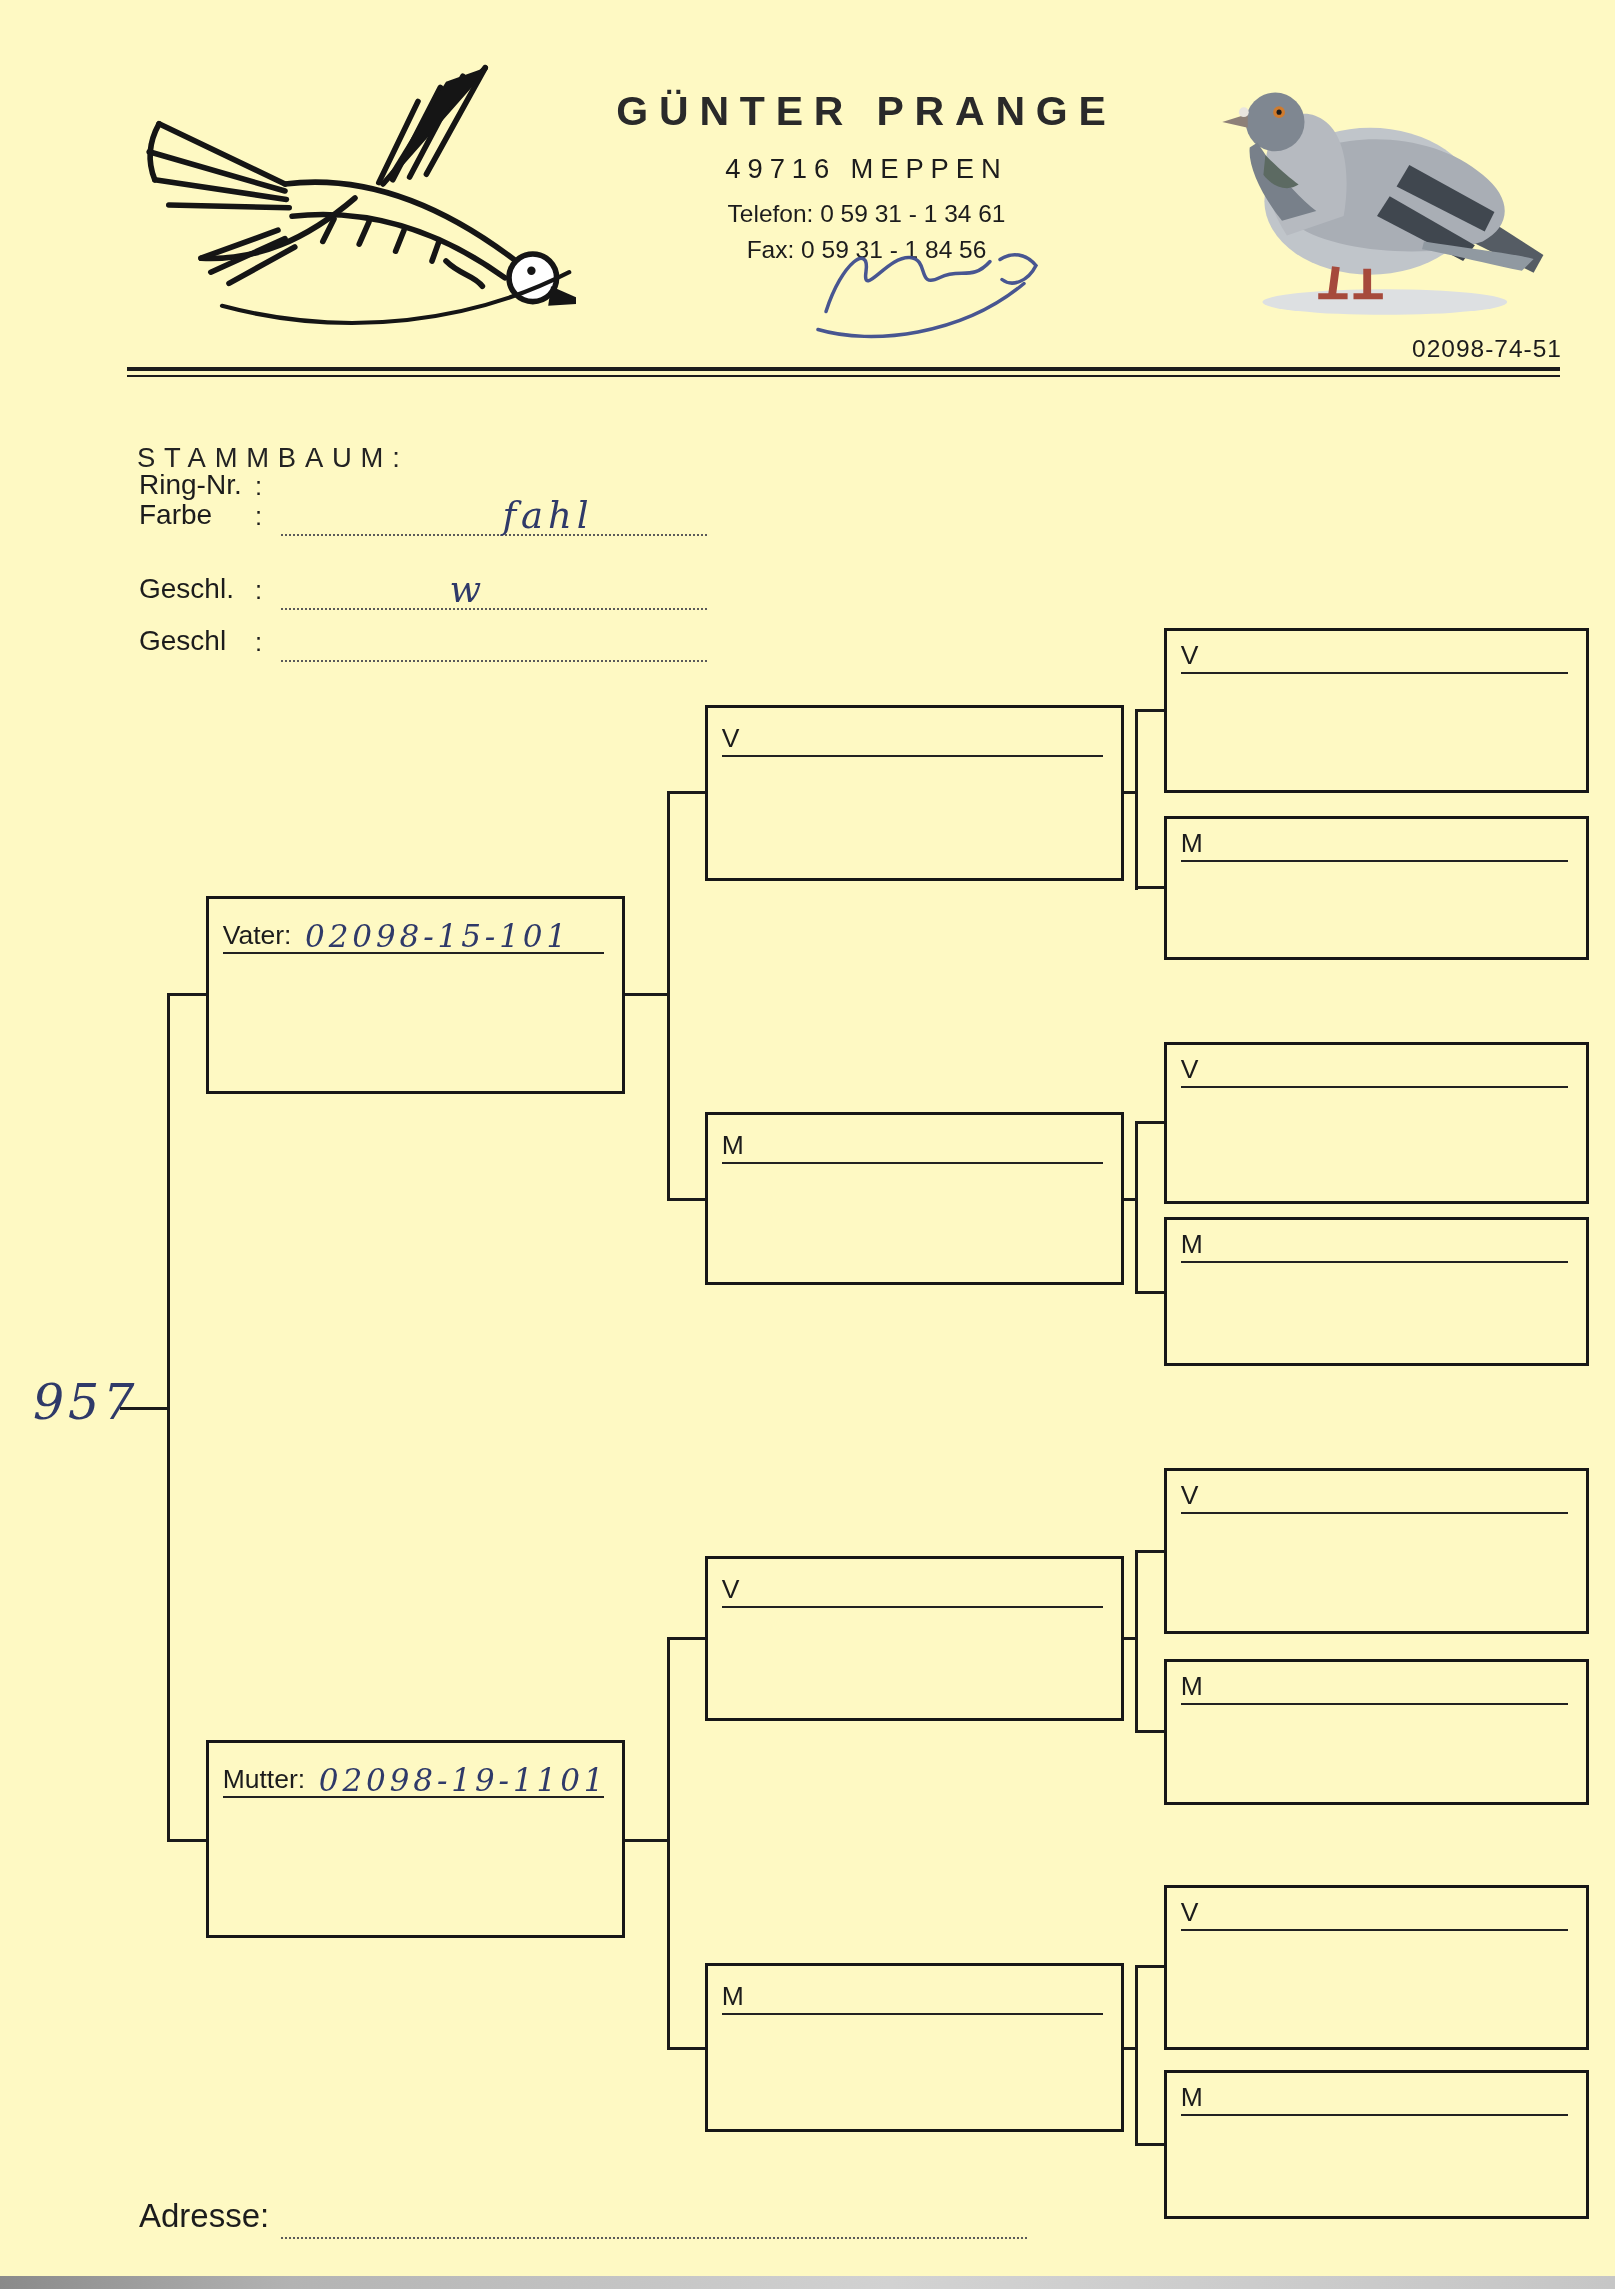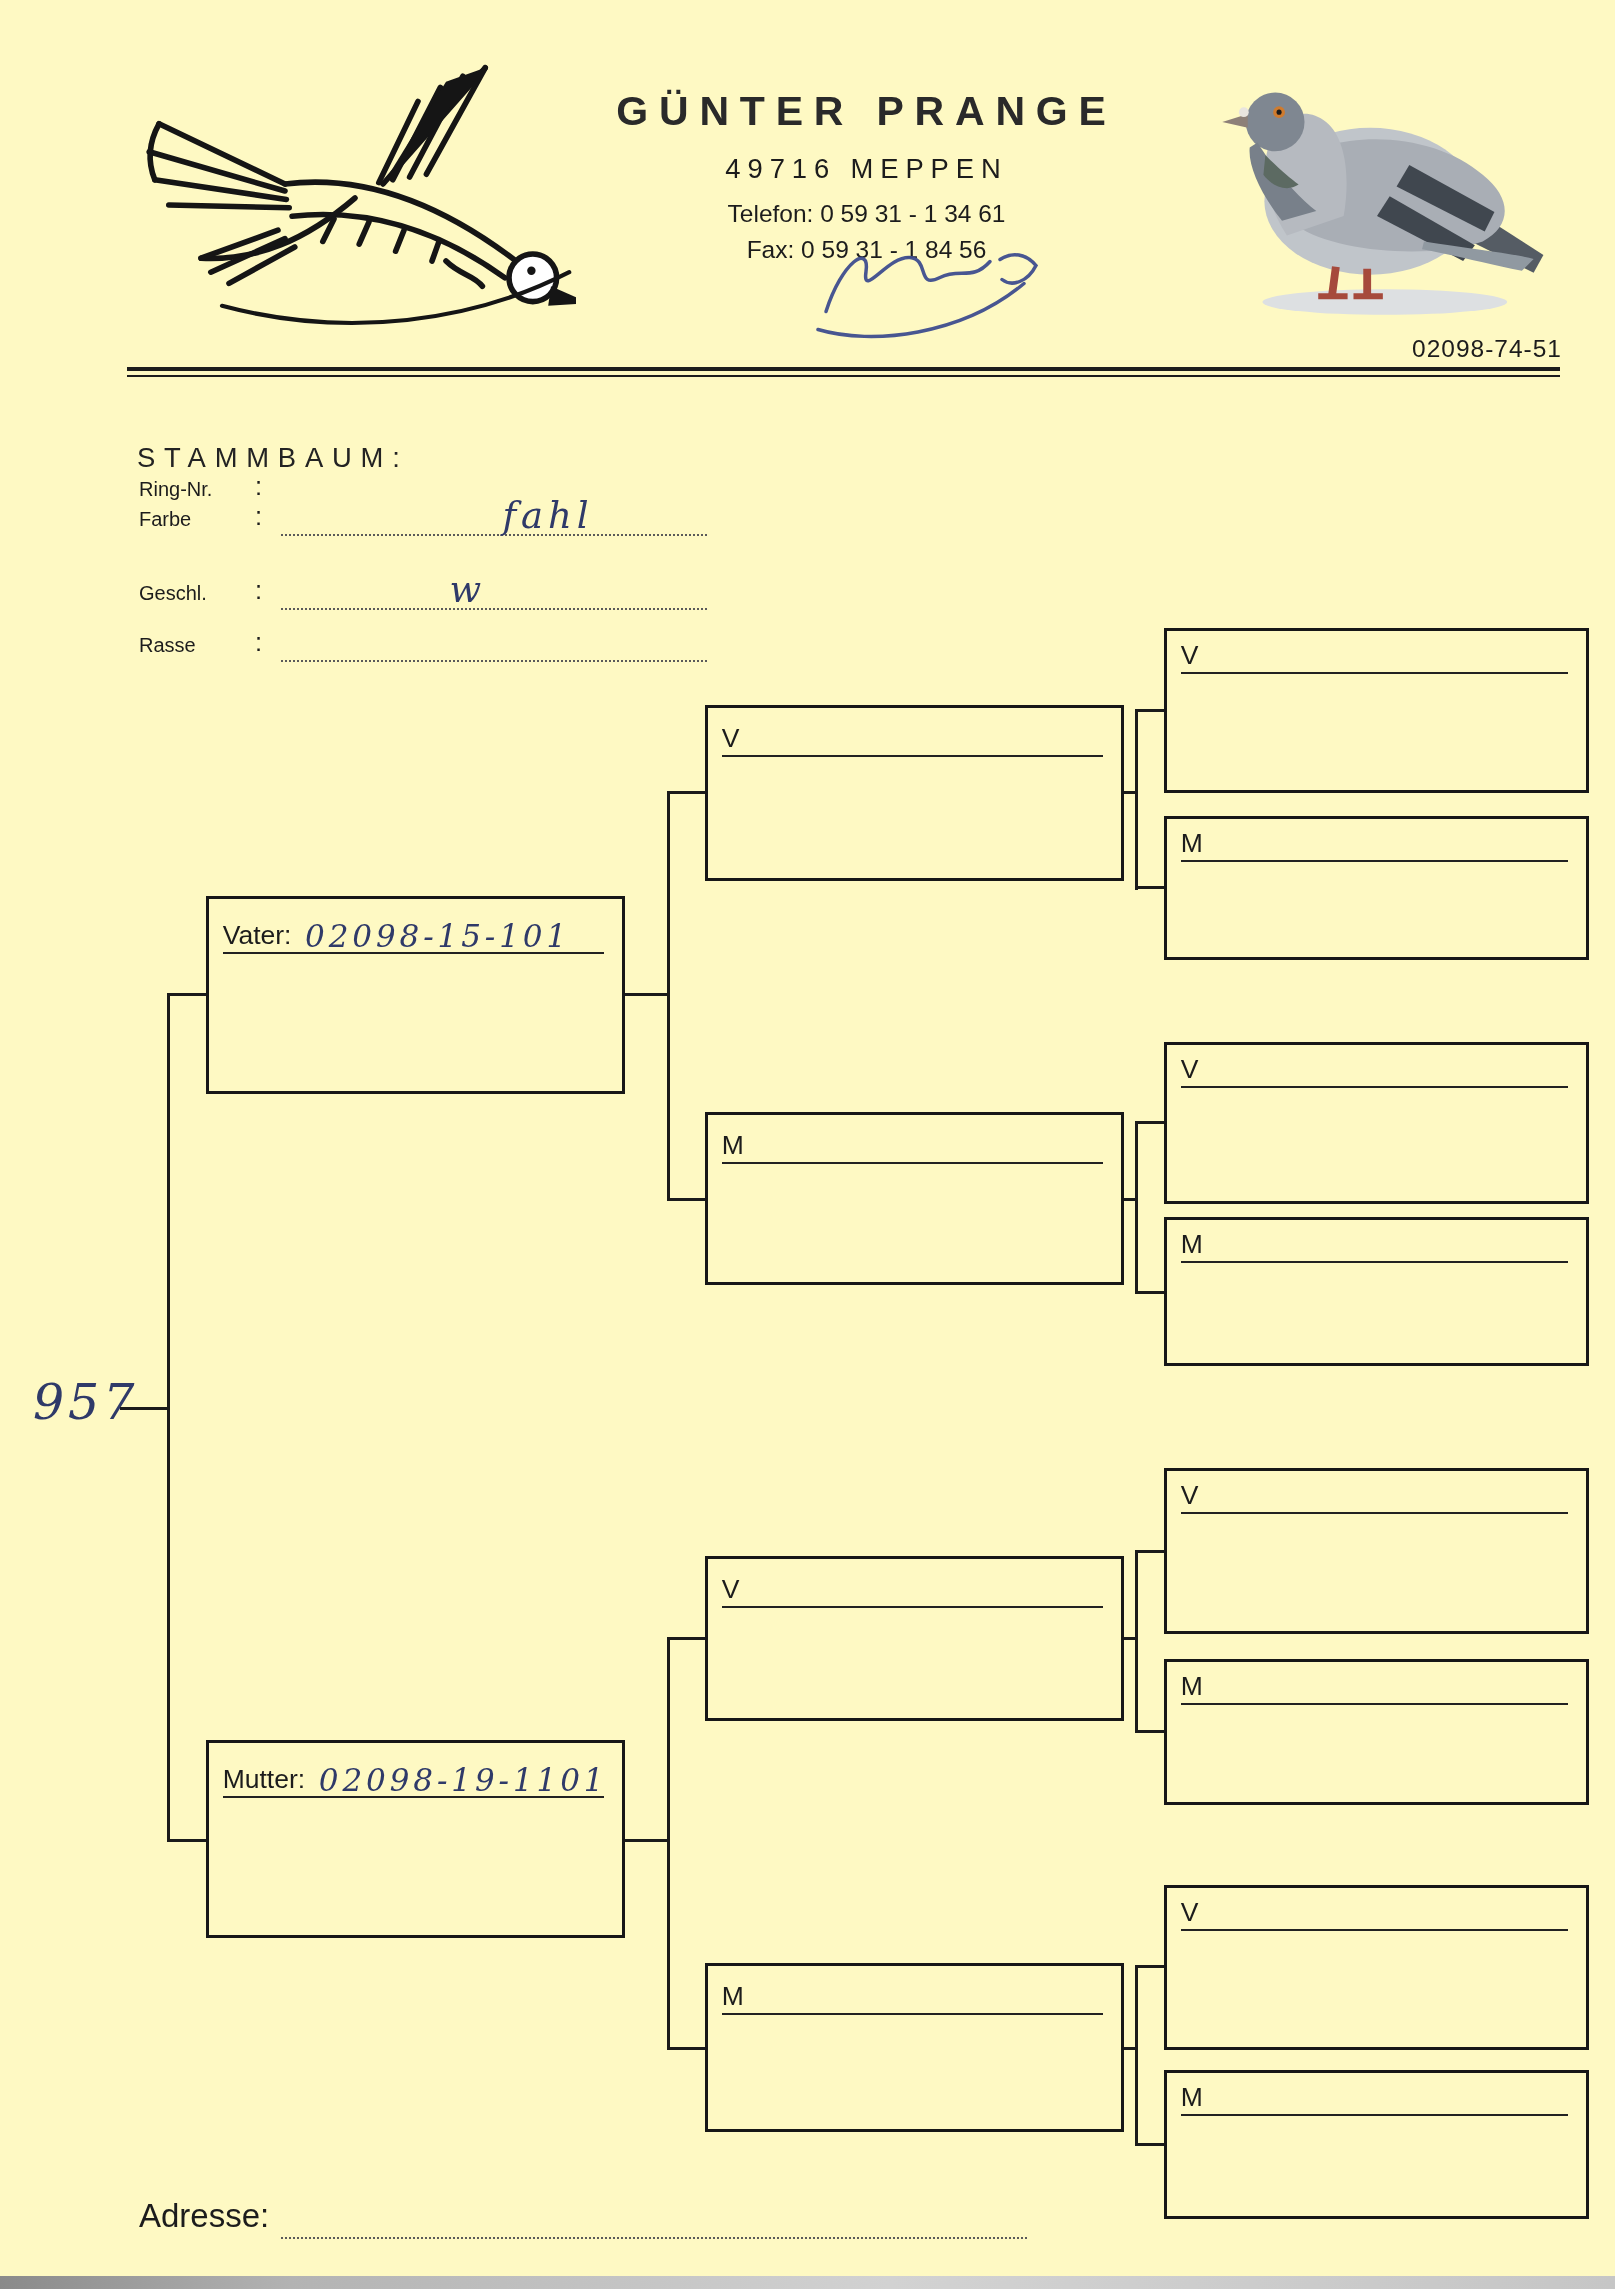--- a/index.html
+++ b/index.html
@@ -19,21 +19,21 @@
   .city { font-size: 27.4px; letter-spacing: 6.9px; margin-bottom: 15.7px; }
   .phone { font-size: 24.5px; margin-bottom: 7.8px; }
   .signature { position: absolute; left: 812px; top: 231px; width: 240px; height: 116px; }
   .photo { position: absolute; left: 1189px; top: 49px; width: 374px; height: 282px; }
   .photo-ring { position: absolute; right: 53px; top: 335px; font-size: 24.5px; letter-spacing: 1px; }
   .rule { position: absolute; background: #1d1d1d; }
 
   
   .title { position: absolute; left: 137px; top: 402px; font-size: 27.4px; letter-spacing: 8.8px; color: #232323; margin-top: 40px; }
   .field-row { position: absolute; left: 139px; width: 568px; height: 45px; display: flex; align-items: flex-end; }
-  .f-label { width: 116px; font-size: 20px; padding-bottom: 4.9px; margin-top: 20px; }
+  .f-label { width: 116px; font-size: 28px; padding-bottom: 4.9px; margin-top: 20px; }
   .f-colon { width: 25.5px; font-size: 25.5px; padding-bottom: 4.9px; }
   .f-line { flex: 1; position: relative; border-bottom: 2px dotted #5a5a5a; height: 100%; }
   .f-value { position: absolute; bottom: -2.9px; font-size: 35px; letter-spacing: 4.9px; white-space: nowrap; }
 
   
   .pbox { position: absolute; border: 3.9px solid #171717; }
   .pbox-row { margin: 3.9px 17.6px 0 13.7px; min-height: 45px; border-bottom: 2px solid #222;
               display: flex; align-items: flex-end; gap: 13.7px; padding-bottom: 2px; }
   .pl { font-size: 26.5px; line-height: 1.1; }
   .pv { font-size: 31px; letter-spacing: 3.9px; white-space: nowrap; transform: translateY(3.9px); }
@@ -132,21 +132,21 @@
     </span>
   </div>
   <div class="field-row" style="top:565px;">
     <span class="f-label">Geschl.</span>
     <span class="f-colon">:</span>
     <span class="f-line">
       <span class="f-value hand" style="left:169px;font-size:37px;">w</span>
     </span>
   </div>
   <div class="field-row" style="top:617px;">
-    <span class="f-label">Rasse</span>
+    <span class="f-label">Geschl</span>
     <span class="f-colon">:</span>
     <span class="f-line">
       <span class="f-value hand" style="left:11.8px;"></span>
     </span>
   </div>
 
   <div>
     <div class="root-ring hand">957</div>
 
     <div class="ln" style="left:120px;top:1407px;width:49px;height:2.9px;"></div>

